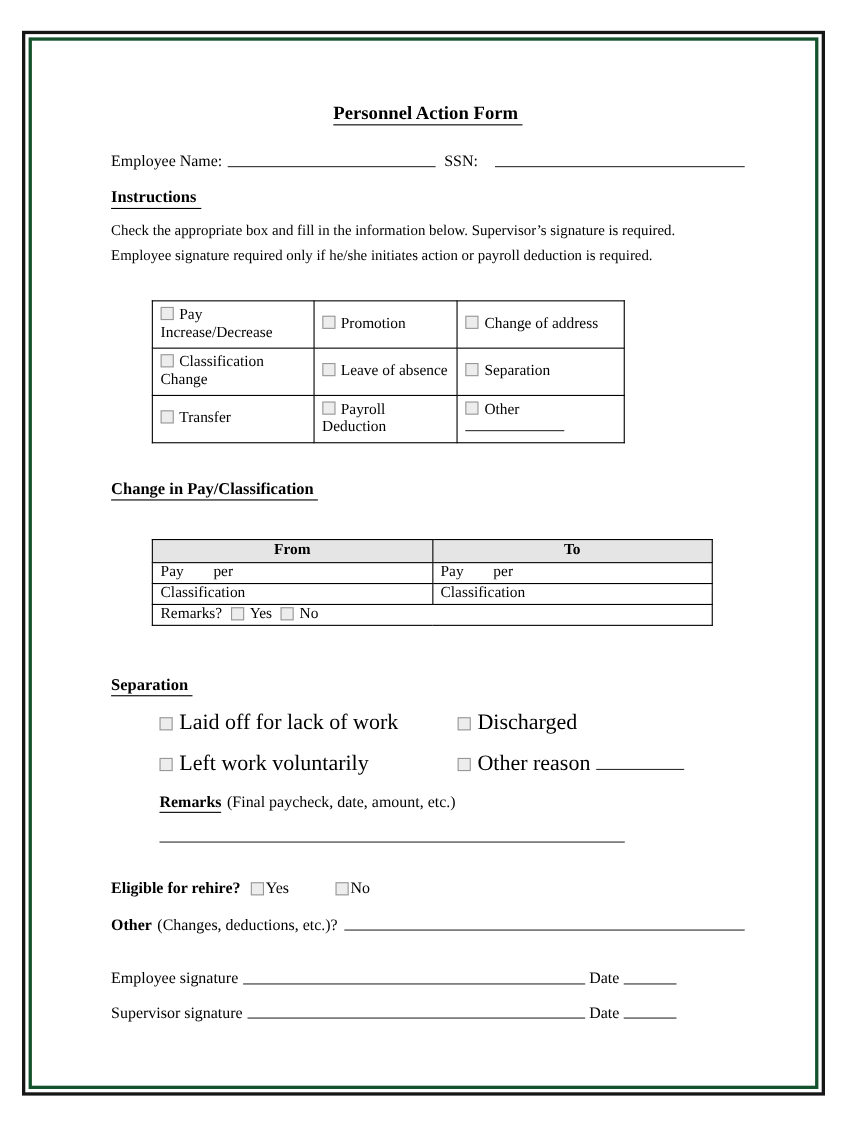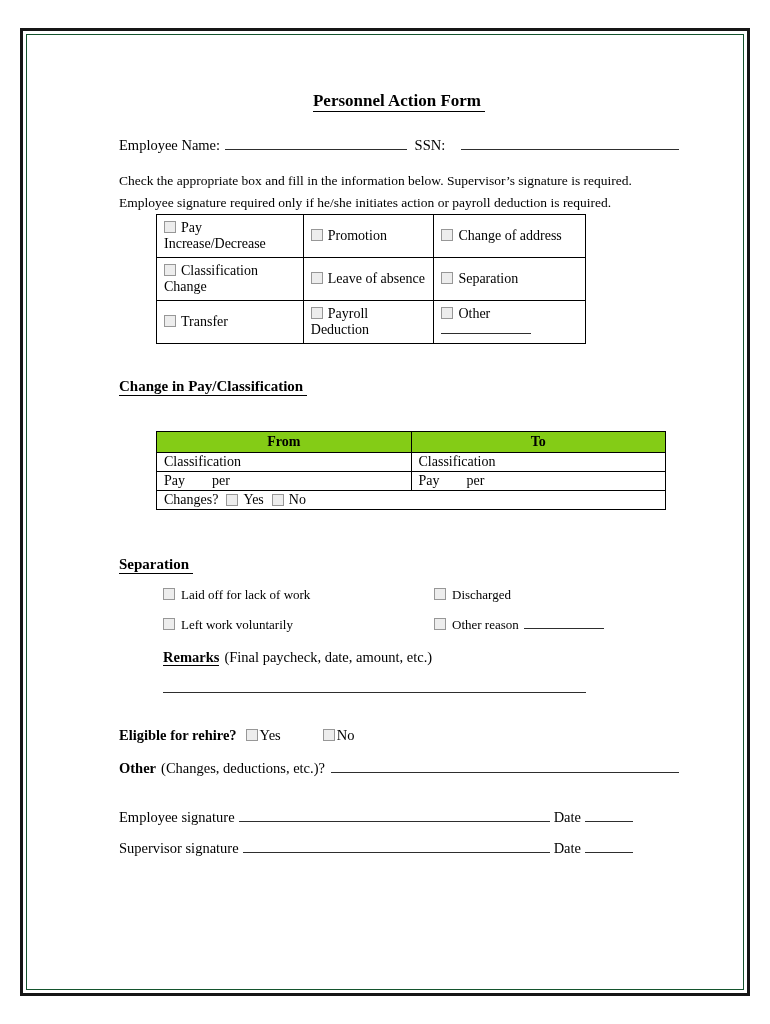--- a/index.html
+++ b/index.html
@@ -8,40 +8,40 @@
     width:770px; height:1024px; position:relative;
     font-family:"Liberation Serif","DejaVu Serif",serif;
     color:#000;
   }
   .frame-outer {
     position:absolute; left:20px; right:20px; top:28px; bottom:28px;
     border:3px solid #161616; padding:3px;
   }
   .frame-inner {
     width:100%; height:100%;
-    border:1px solid #14532d;
-    padding:56px 64px 0 92px;
+    border:3px solid #14532d;
+    padding:56px 64px 0 72px;
     overflow:hidden;
   }
   .title { text-align:center; font-size:17px; font-weight:bold; margin-bottom:26px; }
   .title span { border-bottom:1.4px solid #000; padding:0 4px 1px 0; }
 
   .row { display:flex; align-items:flex-end; }
   .fill { flex:1; height:0; border-bottom:1px solid #2e2e2e; margin:0 0 4px 0; }
   .iline { display:inline-block; height:0; border-bottom:1px solid #2e2e2e; }
 
   .name-row { font-size:14.5px; margin-bottom:16px; }
   .name-row .fill.first { flex:1; margin-left:5px; }
   .name-row .ssn { margin-left:8px; margin-right:16px; }
   .name-row .fill.second { flex:1.2; }
 
   .h { font-size:15px; font-weight:bold; margin-bottom:10px; }
   .h span { border-bottom:1.2px solid #000; padding-right:4px; padding-bottom:1px; }
 
-  .para { font-size:13.5px; line-height:1.62; white-space:nowrap; }
+  .para { font-size:13.5px; line-height:1.62; white-space:nowrap; margin-bottom:30px; }
 
   .cb {
     display:inline-block; width:12px; height:12px;
     border:1px solid #979797; background:#ededed;
     vertical-align:-1px;
   }
   .row .cb { margin-bottom:3px; }
 
   table { border-collapse:collapse; font-size:14px; }
   .action-table { margin:0 0 34px 37px; width:430px; }
@@ -52,32 +52,32 @@
   .action-table td.c2 { width:165px; }
   .action-table td.c3 { width:180px; }
   .action-table .cb { margin-right:5px; }
 
   .pay-heading { margin-bottom:36px; }
   .pay-table { margin:0 0 46px 37px; width:510px; }
   .pay-table td {
     border:1px solid #000; padding:1px 7px; vertical-align:middle;
   }
   .pay-table .pt-head {
-    background:#84cc16; text-align:center; font-weight:bold; padding:2px 7px;
+    background:#e5e5e5; text-align:center; font-weight:bold; padding:2px 7px;
   }
   .pay-table .half { width:255px; }
   .gap28 { display:inline-block; width:27px; }
   .pay-table .cbrow .cb { margin:0 5px 0 8px; vertical-align:-2px; }
   .pay-table .effective td { padding:6px 7px; height:30px; font-size:14px; }
 
   .sep-heading { margin-bottom:14px; }
   .sep-grid {
     margin:0 0 16px 44px;
     display:grid; grid-template-columns:271px auto; row-gap:14px;
-    font-size:13px;
+    font-size:20px;
   }
   .opt .cb { margin-right:6px; }
   .opt .iline { width:80px; margin-left:5px; }
 
   .remarks { margin:0 0 26px 44px; font-size:14.5px; }
   .remarks .b { font-weight:bold; border-bottom:1.2px solid #000; }
   .remarks .hint { margin-left:5px; }
 
   .blank-line { margin:0 0 34px 44px; width:423px; height:0; border-bottom:1px solid #2e2e2e; }
 
@@ -107,20 +107,23 @@
       <span>Personnel Action Form</span>
     </h1>
 
     <div class="row name-row">
       <span>Employee Name:</span>
       <span class="fill first"></span>
       <span class="ssn">SSN:</span>
       <span class="fill second"></span>
     </div>
 
+    <div class="h">
+      <span>Instructions</span>
+    </div>
 
     <div class="para">
       <div>Check the appropriate box and fill in the information below.  Supervisor’s signature is required.</div>
       <div>Employee signature required only if he/she initiates action or payroll deduction is required.</div>
     </div>
 
     <table class="action-table">
       <tbody>
           <tr>
         <td class="c1">
@@ -164,37 +167,37 @@
     </div>
 
     <table class="pay-table">
       <tbody>
           <tr>
         <td class="pt-head half">From</td>
         <td class="pt-head half">To</td>
       </tr>
       <tr>
         <td>
+          <span>Pay</span><span class="gap28"></span><span>per</span>
+        </td>
+        <td>
+          <span>Pay</span><span class="gap28"></span><span>per</span>
+        </td>
+      </tr>
+      <tr>
+        <td>
           <span>Classification</span>
         </td>
         <td>
           <span>Classification</span>
         </td>
       </tr>
       <tr>
-        <td>
-          <span>Pay</span><span class="gap28"></span><span>per</span>
-        </td>
-        <td>
-          <span>Pay</span><span class="gap28"></span><span>per</span>
-        </td>
-      </tr>
-      <tr>
         <td colspan="2" class="cbrow">
-          <span>Changes?</span><span class="cb"></span><span>Yes</span><span class="cb"></span><span>No</span>
+          <span>Remarks?</span><span class="cb"></span><span>Yes</span><span class="cb"></span><span>No</span>
         </td>
       </tr>
     </tbody>
       </table>
 
     <div class="h sep-heading">
       <span>Separation</span>
     </div>
 
     <div class="sep-grid">

